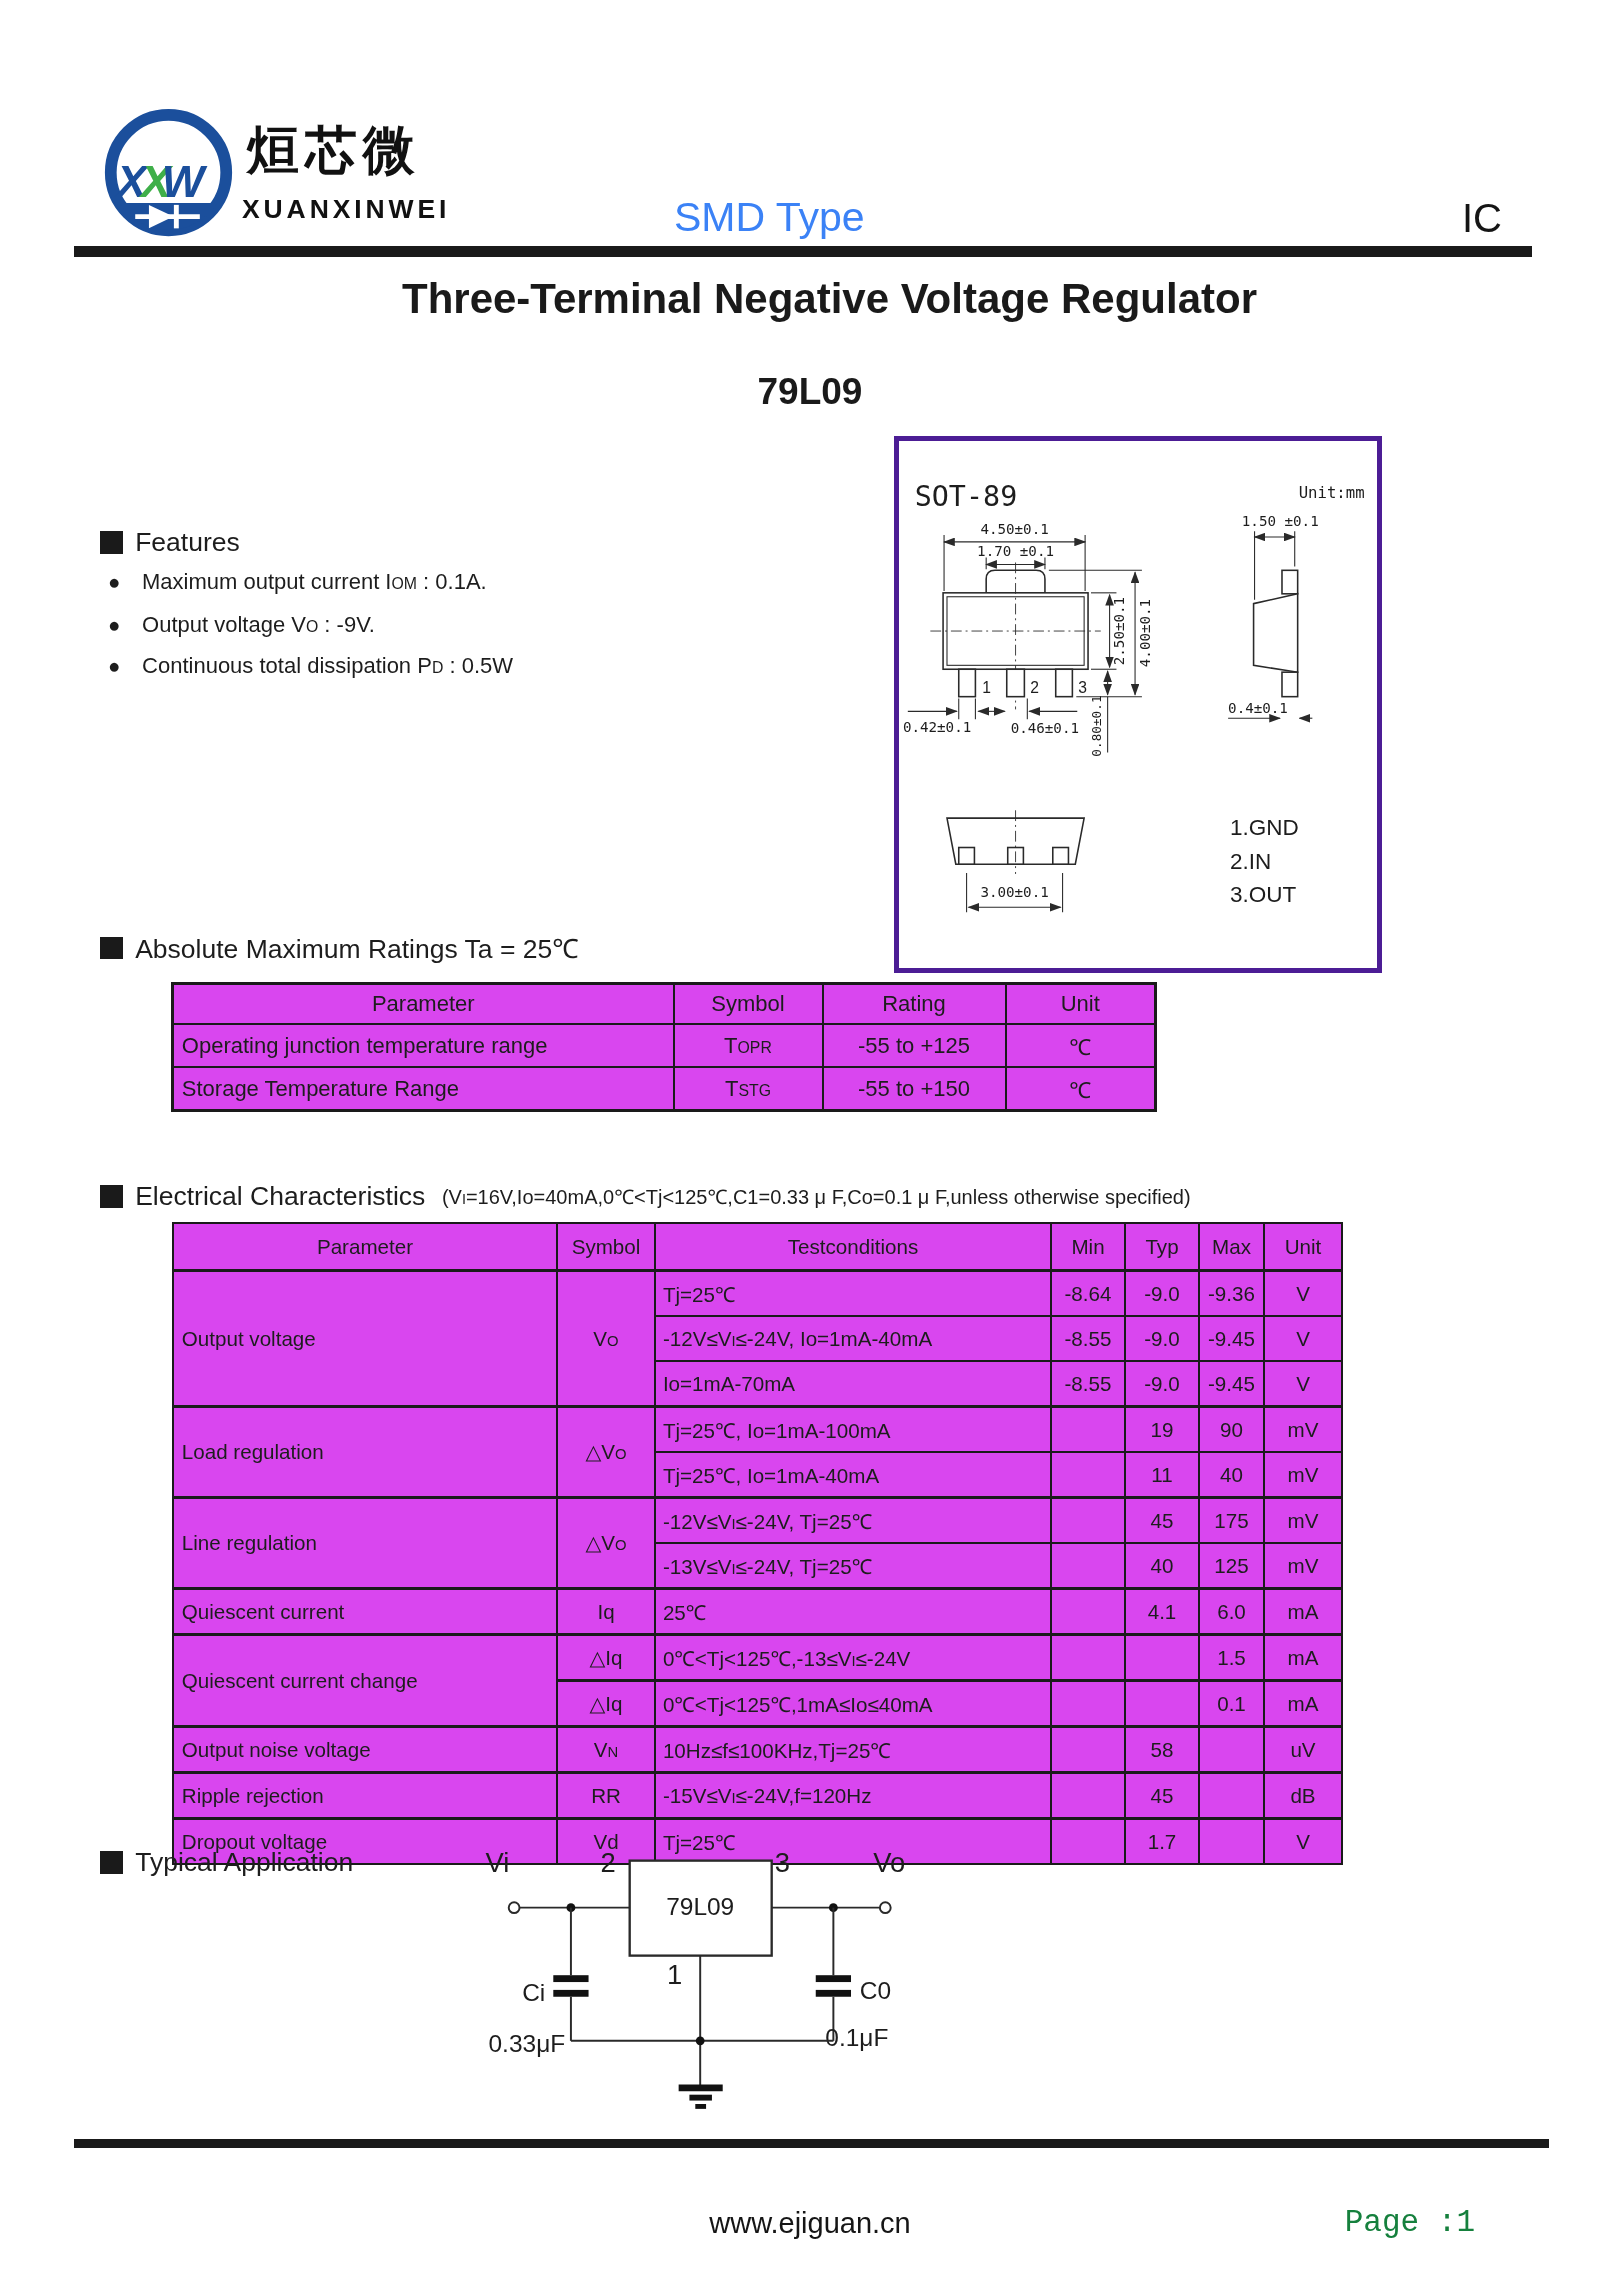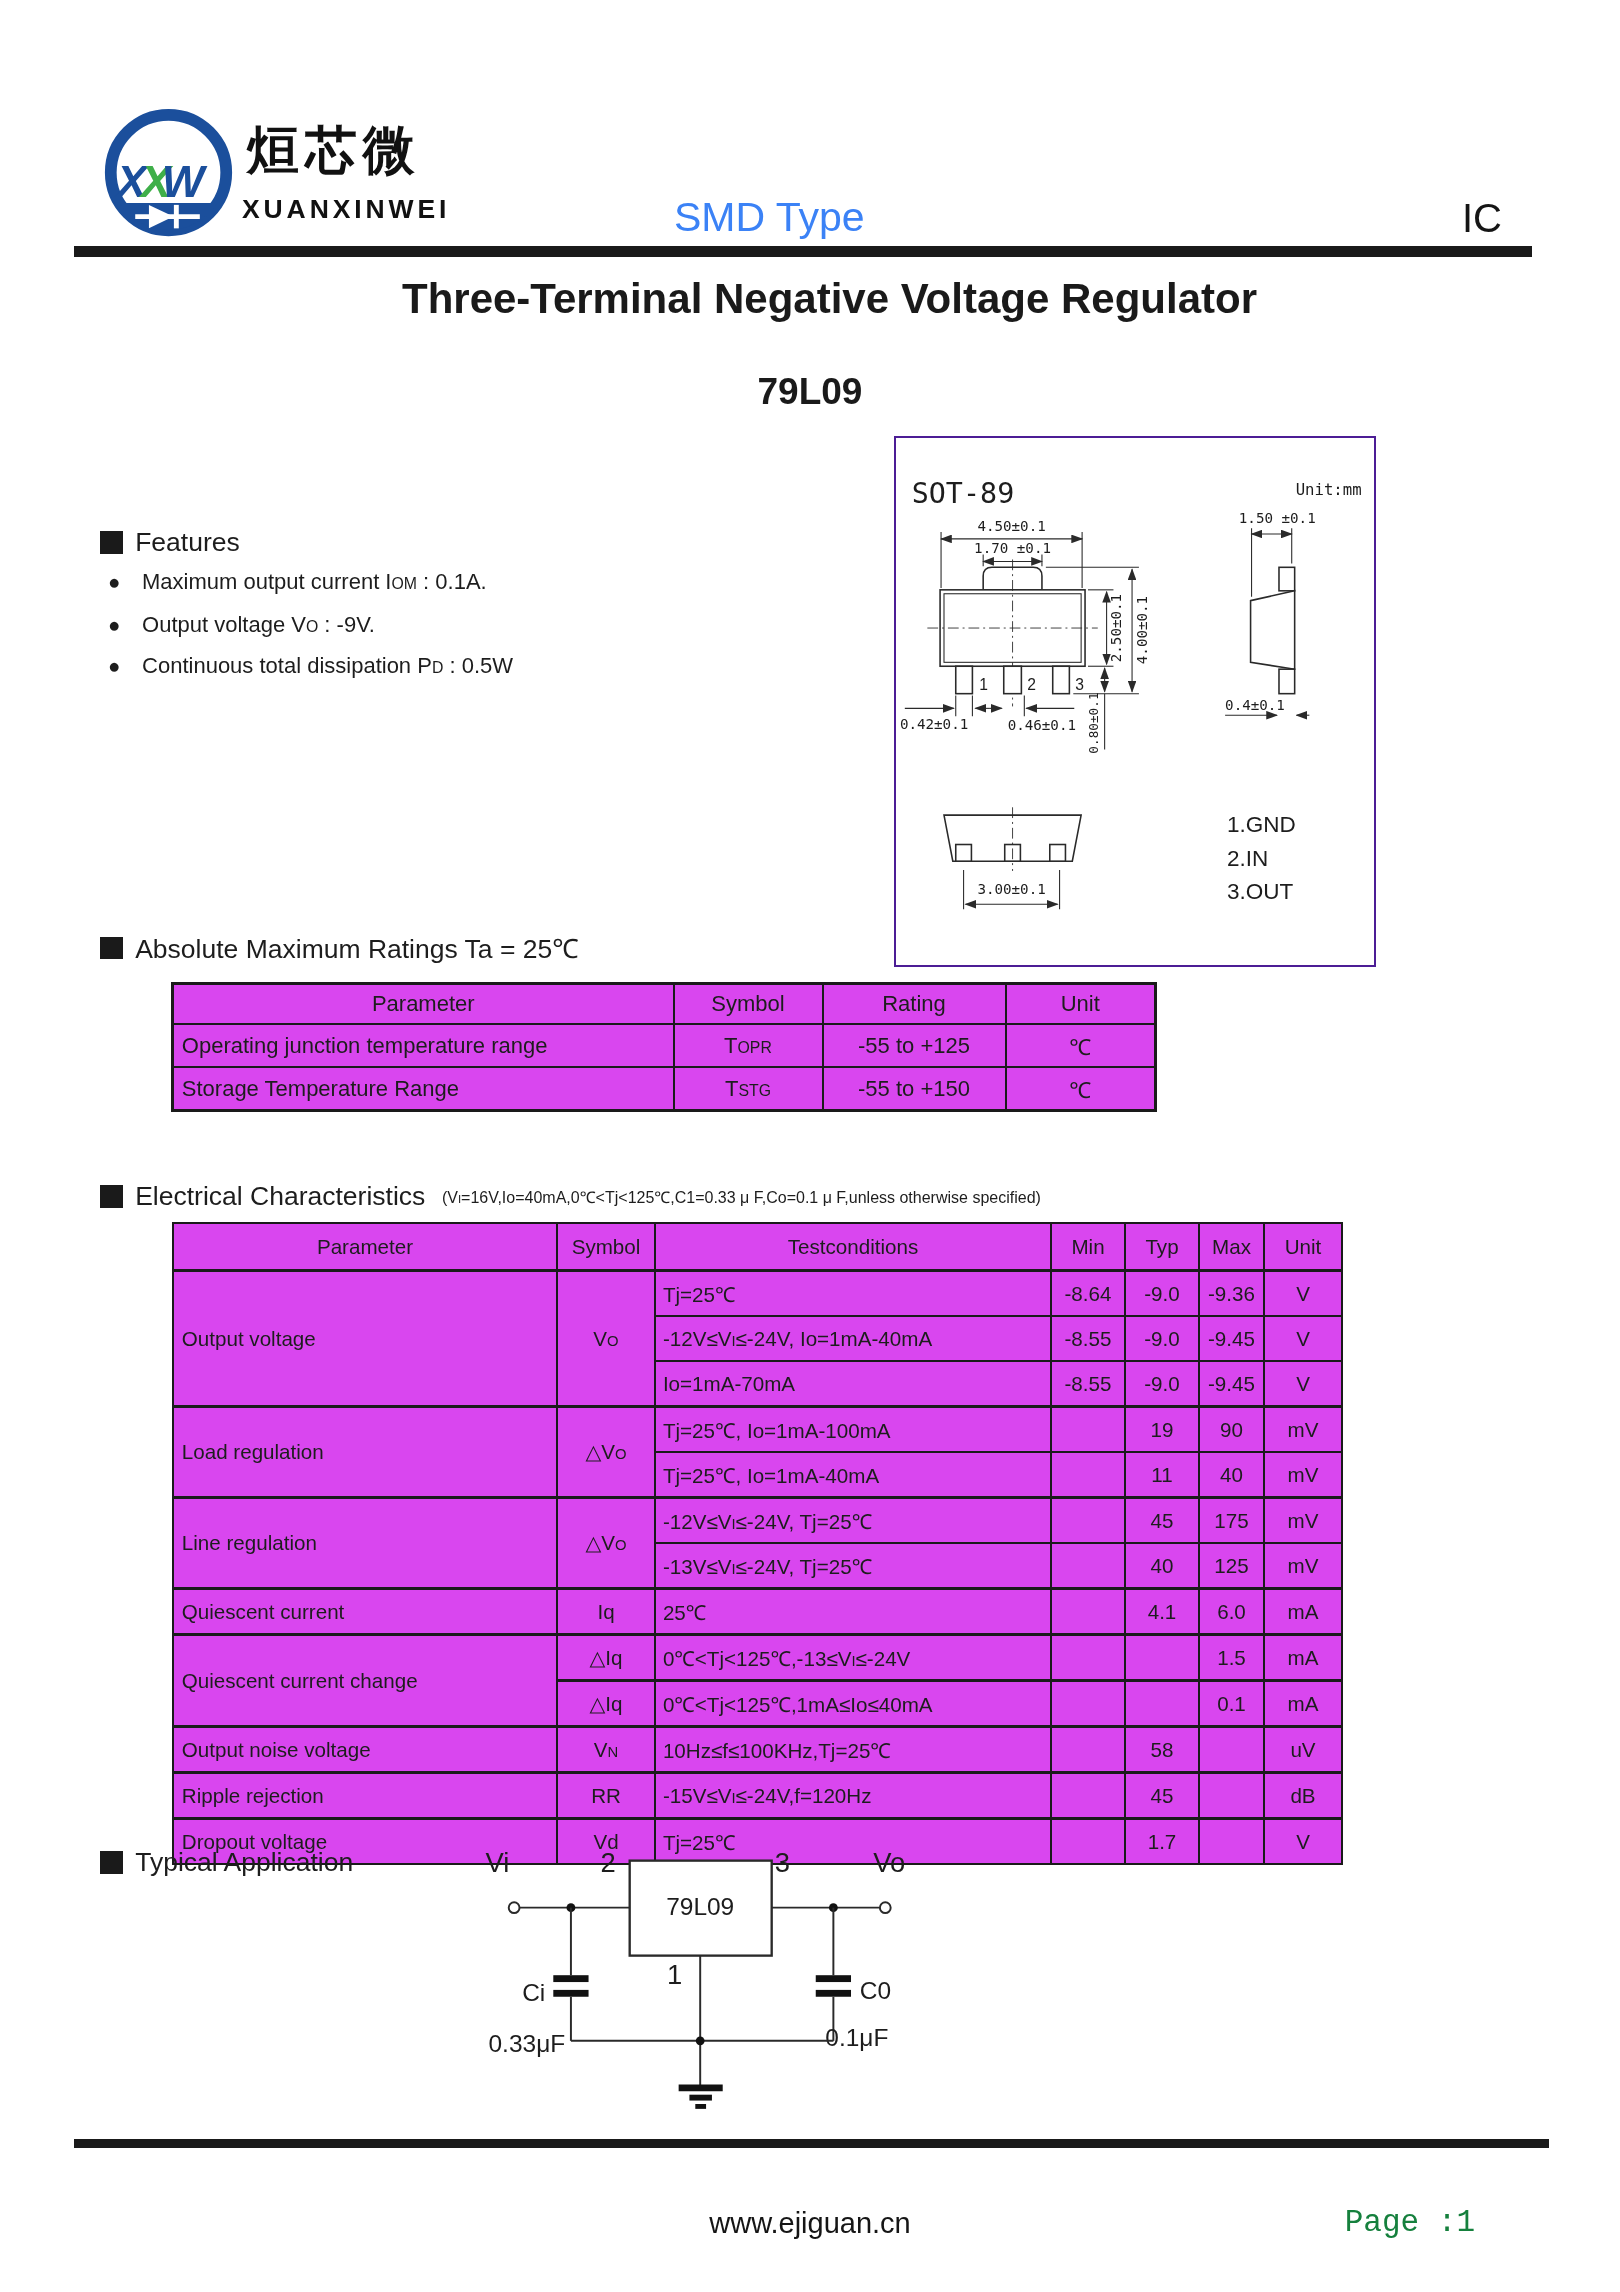--- a/index.html
+++ b/index.html
@@ -14,29 +14,29 @@
   .doc-type{position:absolute;left:674px;top:194px;font-size:41px;color:#3b82f6;}
   .corner{position:absolute;left:1462px;top:196px;font-size:40px;color:#151515;}
   .top-rule{position:absolute;left:74px;top:246px;width:1458px;height:10.8px;background:#1a1a1a;}
   .doc-title{position:absolute;left:0;top:275px;width:1659px;text-align:center;font-size:42px;font-weight:bold;color:#1a1a1a;}
   .part-no{position:absolute;left:0;top:371px;width:1620px;text-align:center;font-size:37px;font-weight:bold;color:#1a1a1a;}
 
   
   .sec{position:absolute;display:flex;align-items:center;gap:12.7px;}
   .sec .sq{width:22.5px;height:22.5px;background:#1a1a1a;flex:0 0 auto;}
   .sec .t{font-size:26.5px;white-space:nowrap;}
-  .sec .note{font-size:16px;white-space:nowrap;margin-left:3.9px;}
+  .sec .note{font-size:20px;white-space:nowrap;margin-left:3.9px;}
 
   
   .feat-item{position:absolute;display:flex;align-items:center;gap:21.6px;}
   .feat-item .blt{font-size:20.6px;line-height:1;}
   .feat-item .ft{font-size:22px;white-space:nowrap;}
 
   
-  .pkg-box{position:absolute;left:894px;top:436px;width:478px;height:527px;border:2px solid #4c1d95;}
+  .pkg-box{position:absolute;left:894px;top:436px;width:478px;height:527px;border:5px solid #4c1d95;}
   .pkg{position:absolute;left:0;top:0;width:478px;height:527px;overflow:visible;}
   .pkg .thin{stroke:#2a2a2a;stroke-width:1.1;fill:none;}
   .pkg .shape{stroke:#2a2a2a;stroke-width:1.6;fill:#ffffff;}
   .pkg .cl{stroke:#2a2a2a;stroke-width:0.9;fill:none;stroke-dasharray:11 4 2 4;}
   .pkg text{fill:#1d1d1d;}
   .pkg .pt{font-family:"DejaVu Sans Mono",monospace;font-size:14.5px;}
   .pkg .big{font-size:29px;}
   .pkg .unit{font-size:16px;}
   .pkg .pinno{font-family:"Liberation Sans",sans-serif;font-size:16px;}
   .pkg .legend{font-family:"Liberation Sans",sans-serif;font-size:23px;}

